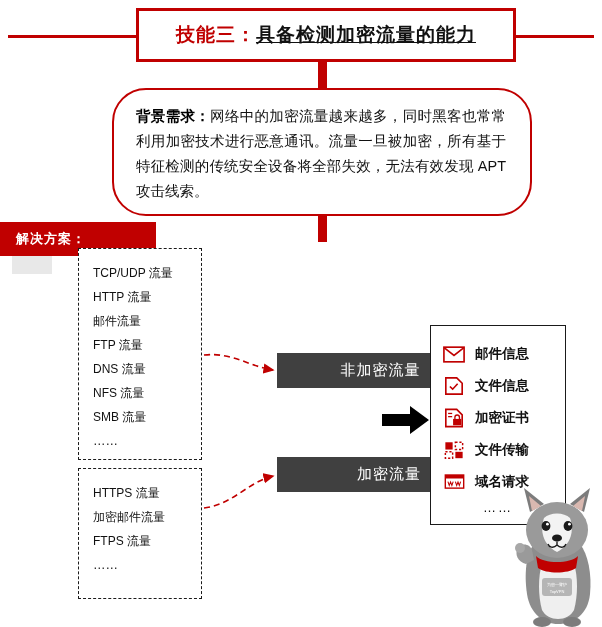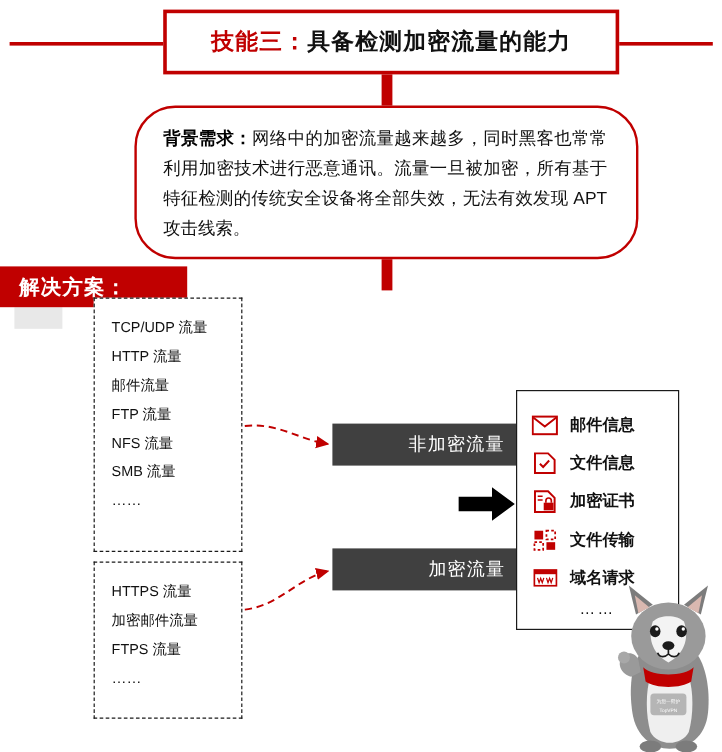--- a/index.html
+++ b/index.html
@@ -33,21 +33,21 @@
     align-items: center;
     justify-content: center;
   }
   .title-text {
     font-size: 19px;
     font-weight: bold;
     letter-spacing: 1px;
     white-space: nowrap;
   }
   .title-text .hl { color: #c00000; }
-  .title-text .rest { color: #111111; }
+  .title-text .rest { color: #111111; text-decoration: underline; }
 
   
   .rule {
     position: absolute;
     top: 35px;
     height: 3px;
     background: #c00000;
   }
   .rule-left  { left: 8px;  width: 130px; }
   .rule-right { left: 514px; width: 80px; }
@@ -90,21 +90,21 @@
     width: 156px;
     height: 34px;
     background: #c00000;
     display: flex;
     align-items: center;
     padding-left: 16px;
     box-sizing: border-box;
   }
   .ribbon-label {
     color: #ffffff;
-    font-size: 17px;
+    font-size: 13px;
     font-weight: bold;
     letter-spacing: 1px;
   }
   .ribbon-tail {
     position: absolute;
     left: 12px;
     top: 256px;
     width: 40px;
     height: 18px;
     background: #e8e8e8;
@@ -242,20 +242,21 @@
   <div class="ribbon-tail"></div>
   <div class="ribbon">
     <span class="ribbon-label">解决方案：</span>
   </div>
 
   <div class="dash-box dash-plain">
     <div class="row">TCP/UDP 流量</div>
     <div class="row">HTTP 流量</div>
     <div class="row">邮件流量</div>
     <div class="row">FTP 流量</div>
+    <div class="row">DNS 流量</div>
     <div class="row">NFS 流量</div>
     <div class="row">SMB 流量</div>
     <div class="row small">……</div>
   </div>
 
   <div class="dash-box dash-enc">
     <div class="row">HTTPS 流量</div>
     <div class="row">加密邮件流量</div>
     <div class="row">FTPS 流量</div>
     <div class="row small">……</div>

